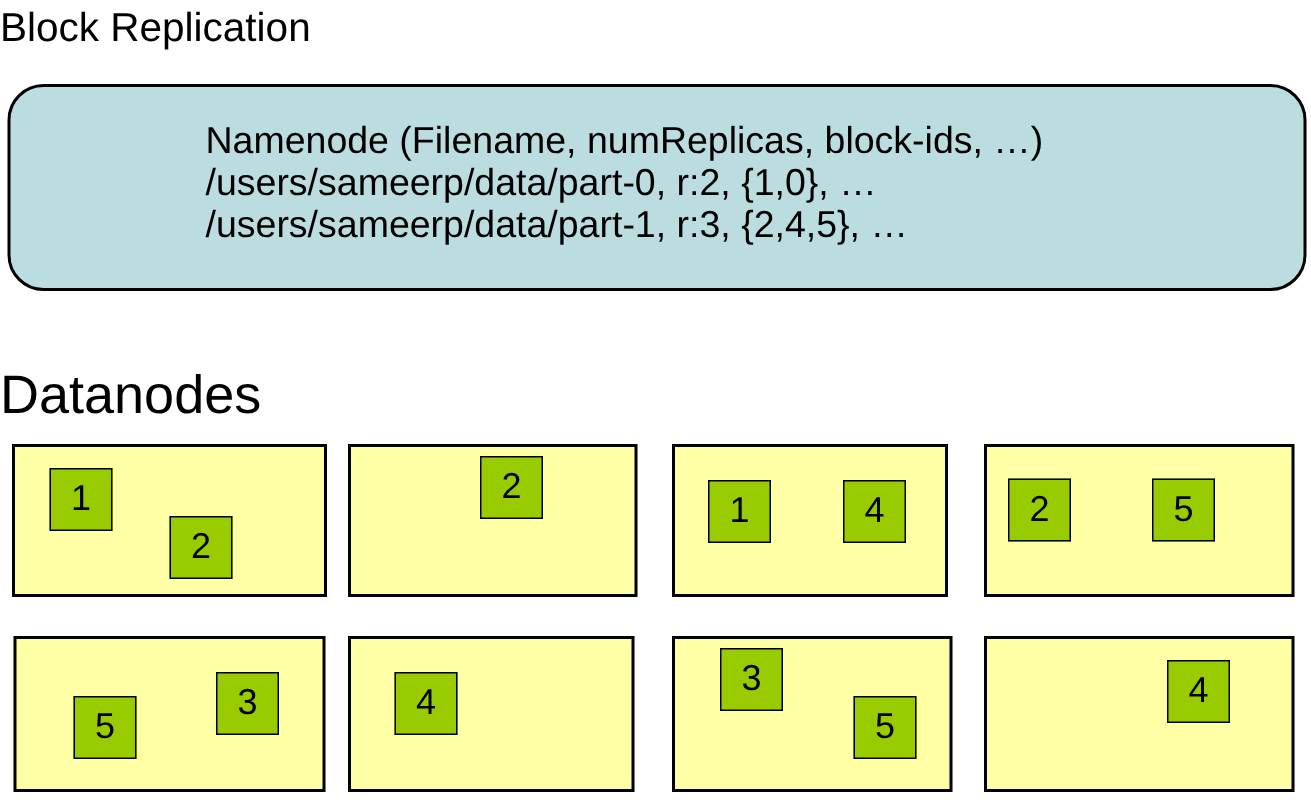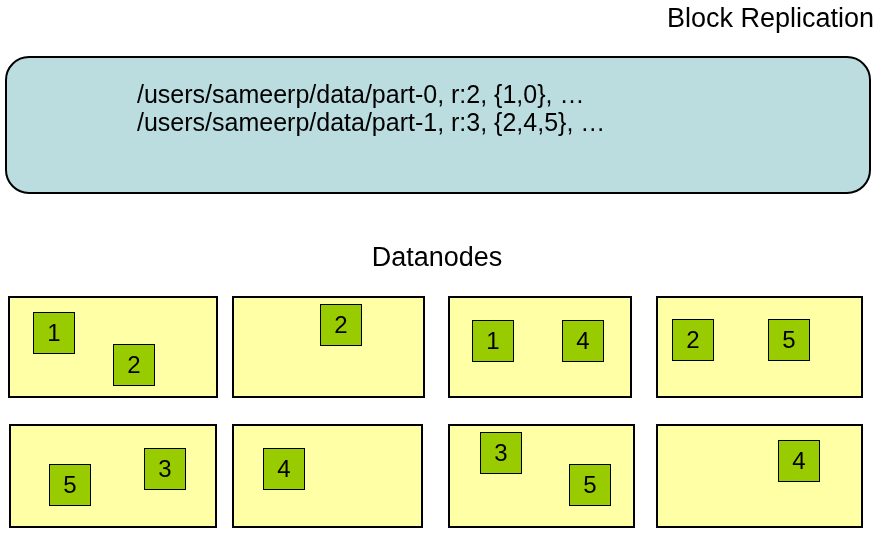--- a/index.html
+++ b/index.html
@@ -12,43 +12,43 @@
   body {
     width: 874px; height: 536px;
     position: relative;
     background: #ffffff;
     font-family: "Liberation Sans", sans-serif;
     color: #000;
     overflow: hidden;
   }
   .page-title {
     position: absolute; top: 3px; left: 0; width: 100%;
-    text-align: right;
+    text-align: left;
     font-size: 27px;
     white-space: nowrap;
   }
   .namenode {
     position: absolute;
     left: 5px; top: 56px;
     width: 866px; height: 138px;
     box-sizing: border-box;
     background: var(--namenode-fill);
     border: 2px solid var(--border-color);
     border-radius: 24px;
   }
   .namenode-text {
     padding: 22px 0 0 130px;
     font-size: 25px;
     line-height: 28px;
   }
   .namenode-text div { white-space: nowrap; }
   .datanodes-heading {
     position: absolute; top: 242px; left: 0; width: 100%;
-    text-align: center;
-    font-size: 27px;
+    text-align: left;
+    font-size: 36px;
     white-space: nowrap;
   }
   .datanodes-area {
     position: absolute; left: 0; top: 0;
     width: 874px; height: 536px;
   }
   .datanode {
     position: absolute;
     box-sizing: border-box;
     background: var(--datanode-fill);
@@ -66,20 +66,21 @@
     font-size: 24px;
   }
 </style>
 </head>
 <body>
 
 <div class="page-title">Block Replication</div>
 
 <div class="namenode">
   <div class="namenode-text">
+    <div>Namenode (Filename, numReplicas, block-ids, …)</div>
     <div>/users/sameerp/data/part-0, r:2, {1,0}, …</div>
     <div>/users/sameerp/data/part-1, r:3, {2,4,5}, …</div>
   </div>
 </div>
 
 <div class="datanodes-heading">Datanodes</div>
 
 <div class="datanodes-area">
     <div class="datanode" style="left: 8px; top: 296px; width: 210px; height: 102px;">
       <div class="block" style="left: 23px; top: 14px;">1</div>

